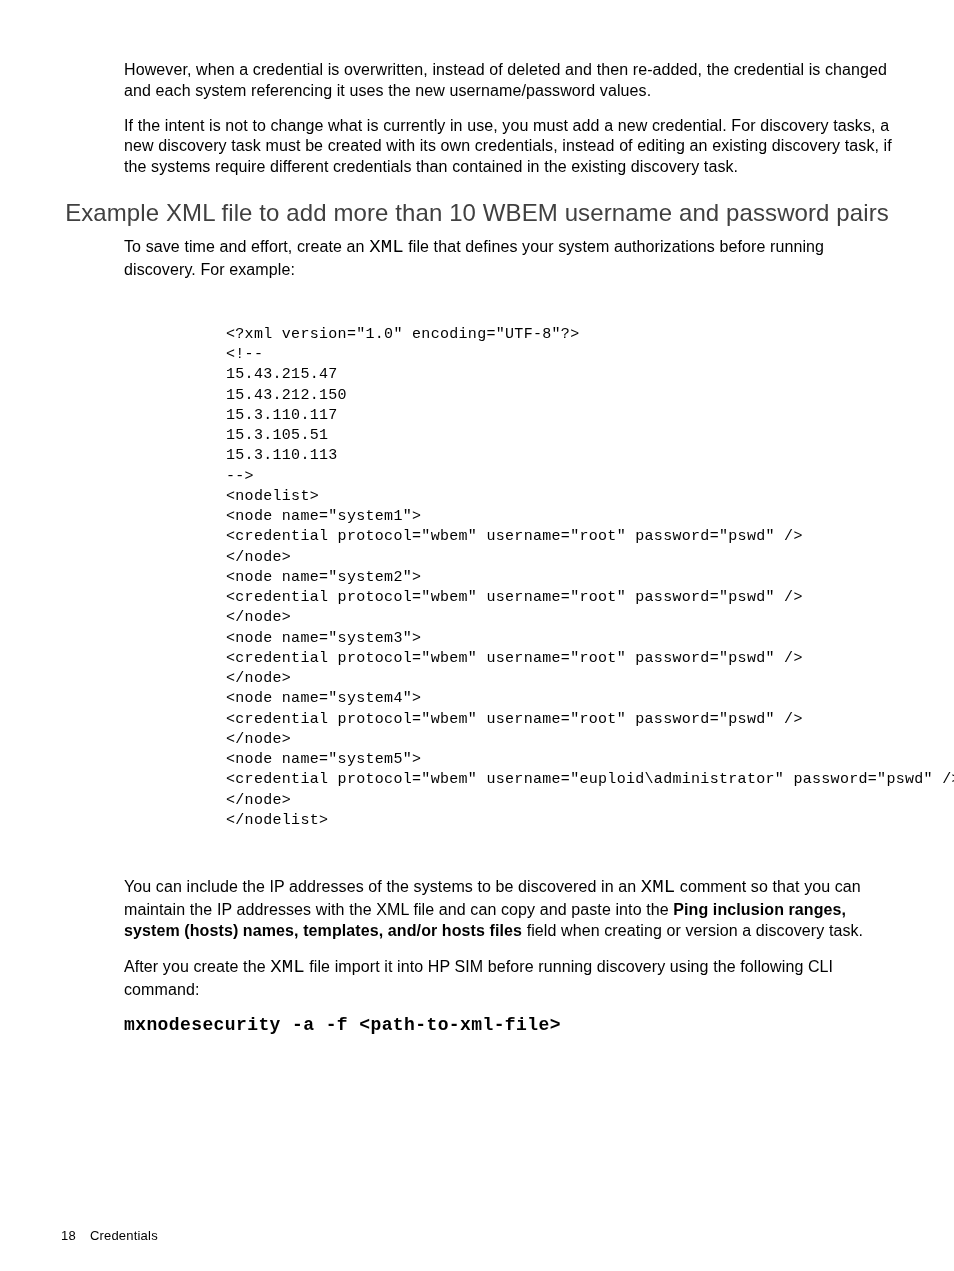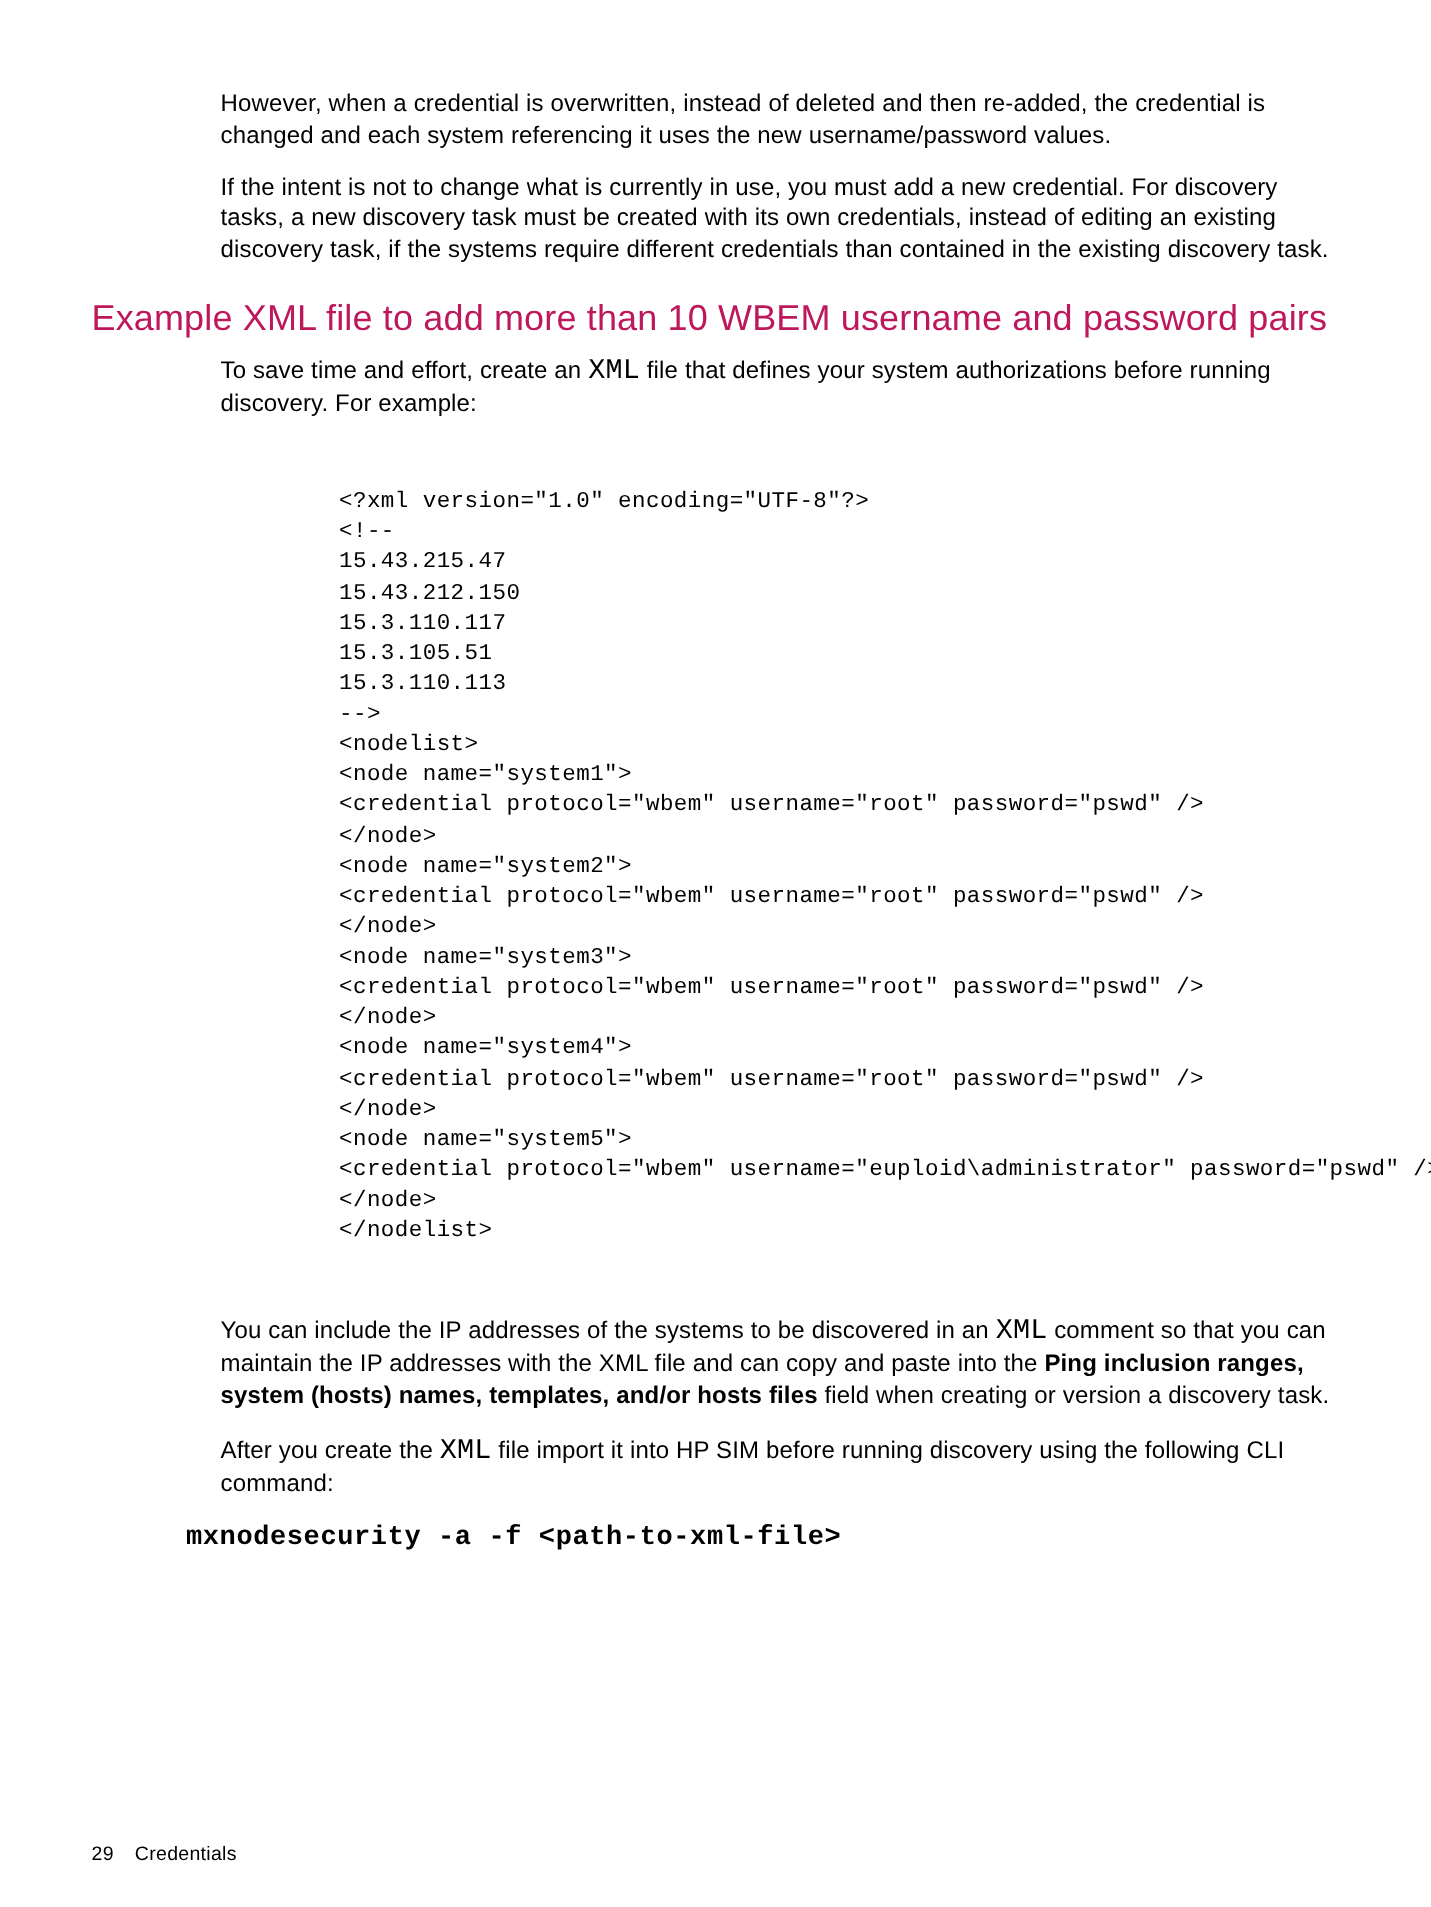--- a/index.html
+++ b/index.html
@@ -18,30 +18,30 @@
       padding: 60px 61px 0 61px;
     }
     .indent {
       margin-left: 63px;
     }
     .para {
       font-size: 16px;
       line-height: 1.3;
       margin-bottom: 14px;
       letter-spacing: 0.1px;
-      margin-left: 23px;
     }
     .section-title {
-      color: #be185d;
+      color: #404040;
       font-size: 24px;
       font-weight: 300;
       line-height: 1.35;
       margin-top: 19px;
       margin-bottom: 6px;
       letter-spacing: 0.1px;
+      text-align: center;
     }
     .code-inline {
       font-family: "Courier New", Courier, monospace;
       font-size: 19px;
     }
     .bold {
       font-weight: 700;
     }
     .code-block {
       font-family: "Courier New", Courier, monospace;
@@ -117,14 +117,14 @@
   <p class="para">
     <span>You can include the IP addresses of the systems to be discovered in an </span><span class="code-inline">XML</span><span> comment so that you can maintain the IP addresses with the XML file and can copy and paste into the </span><span class="bold">Ping inclusion ranges, system (hosts) names, templates, and/or hosts files</span><span> field when creating or version a discovery task.</span>
   </p>
   <p class="para">
     <span>After you create the </span><span class="code-inline">XML</span><span> file import it into HP SIM before running discovery using the following CLI command:</span>
   </p>
   <p class="cli-cmd">mxnodesecurity -a -f &lt;path-to-xml-file&gt;</p>
 </div>
 
 <div class="footer">
-  <span class="footer-page">29</span><span>Credentials</span>
+  <span class="footer-page">18</span><span>Credentials</span>
 </div>
 
 </body></html>

